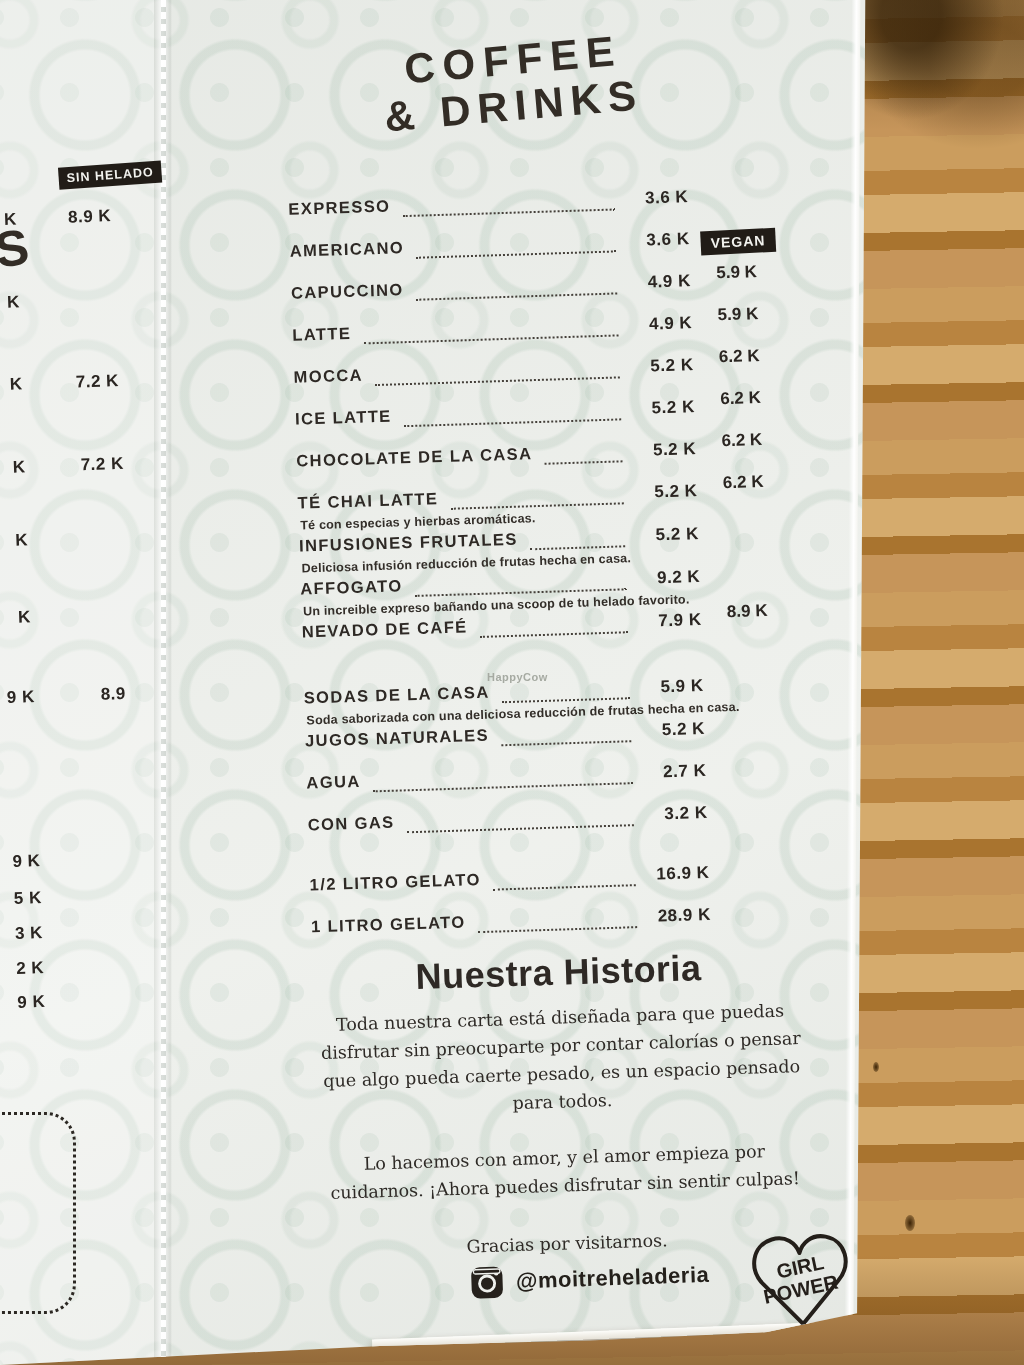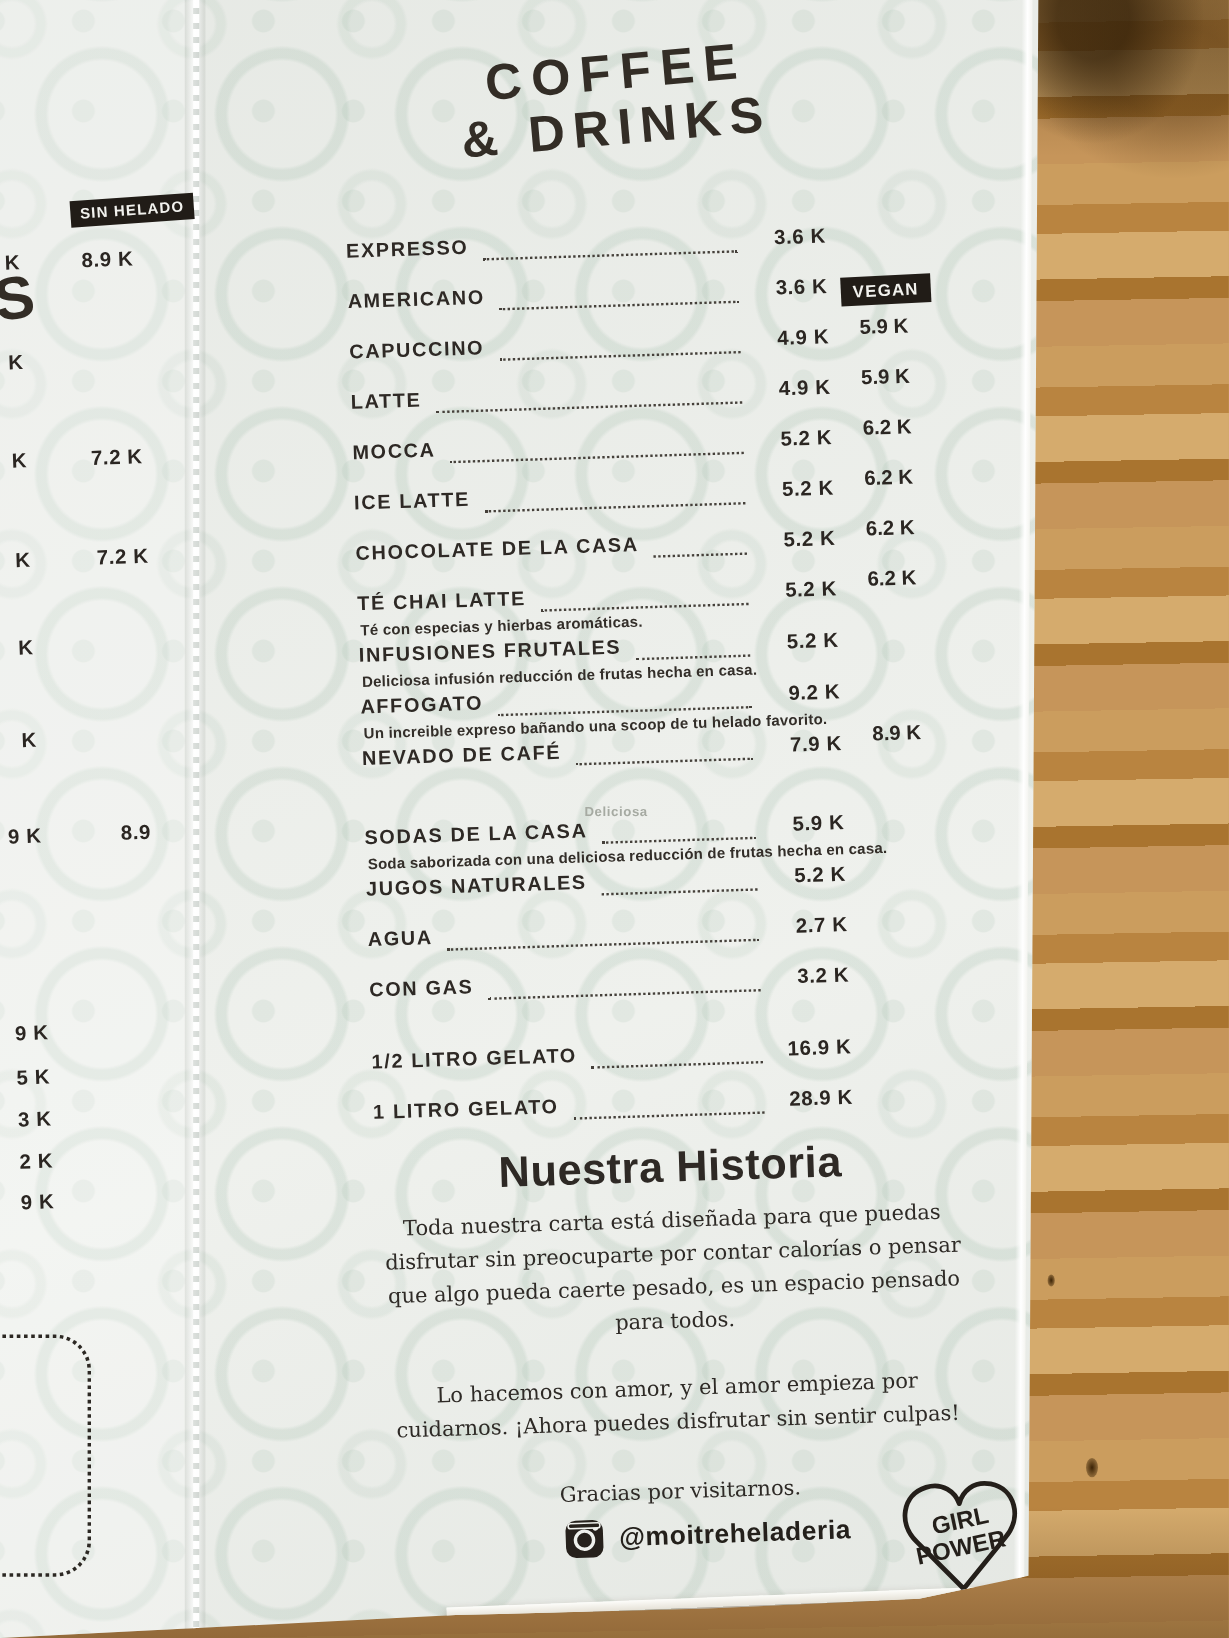--- a/index.html
+++ b/index.html
@@ -104,21 +104,21 @@
   <div class="crease"></div>
   <div class="crease-stitch"></div>
   <div class="paper-rim"></div>
   <div class="paper-rim-bottom"></div>
 
   <div class="title">
     <span class="l1">COFFEE</span>
     <span class="l2">&amp; DRINKS</span>
   </div>
 
-  <div class="watermark">Deliciosa</div>
+  <div class="watermark">HappyCow</div>
 
   <div id="left-panel">
     <div class="partial-letter">S</div>
     <div class="sin-badge">SIN HELADO</div>
     <div id="left-rows">
         <div class="lrow" style="top: 50px; left: 2px;">K</div>
         <div class="lrow" style="top: 50px; left: 66px;">8.9 K</div>
         <div class="lrow" style="top: 133px; left: 2px;">K</div>
         <div class="lrow" style="top: 215px; left: 2px;">K</div>
         <div class="lrow" style="top: 215px; left: 68px;">7.2 K</div>

